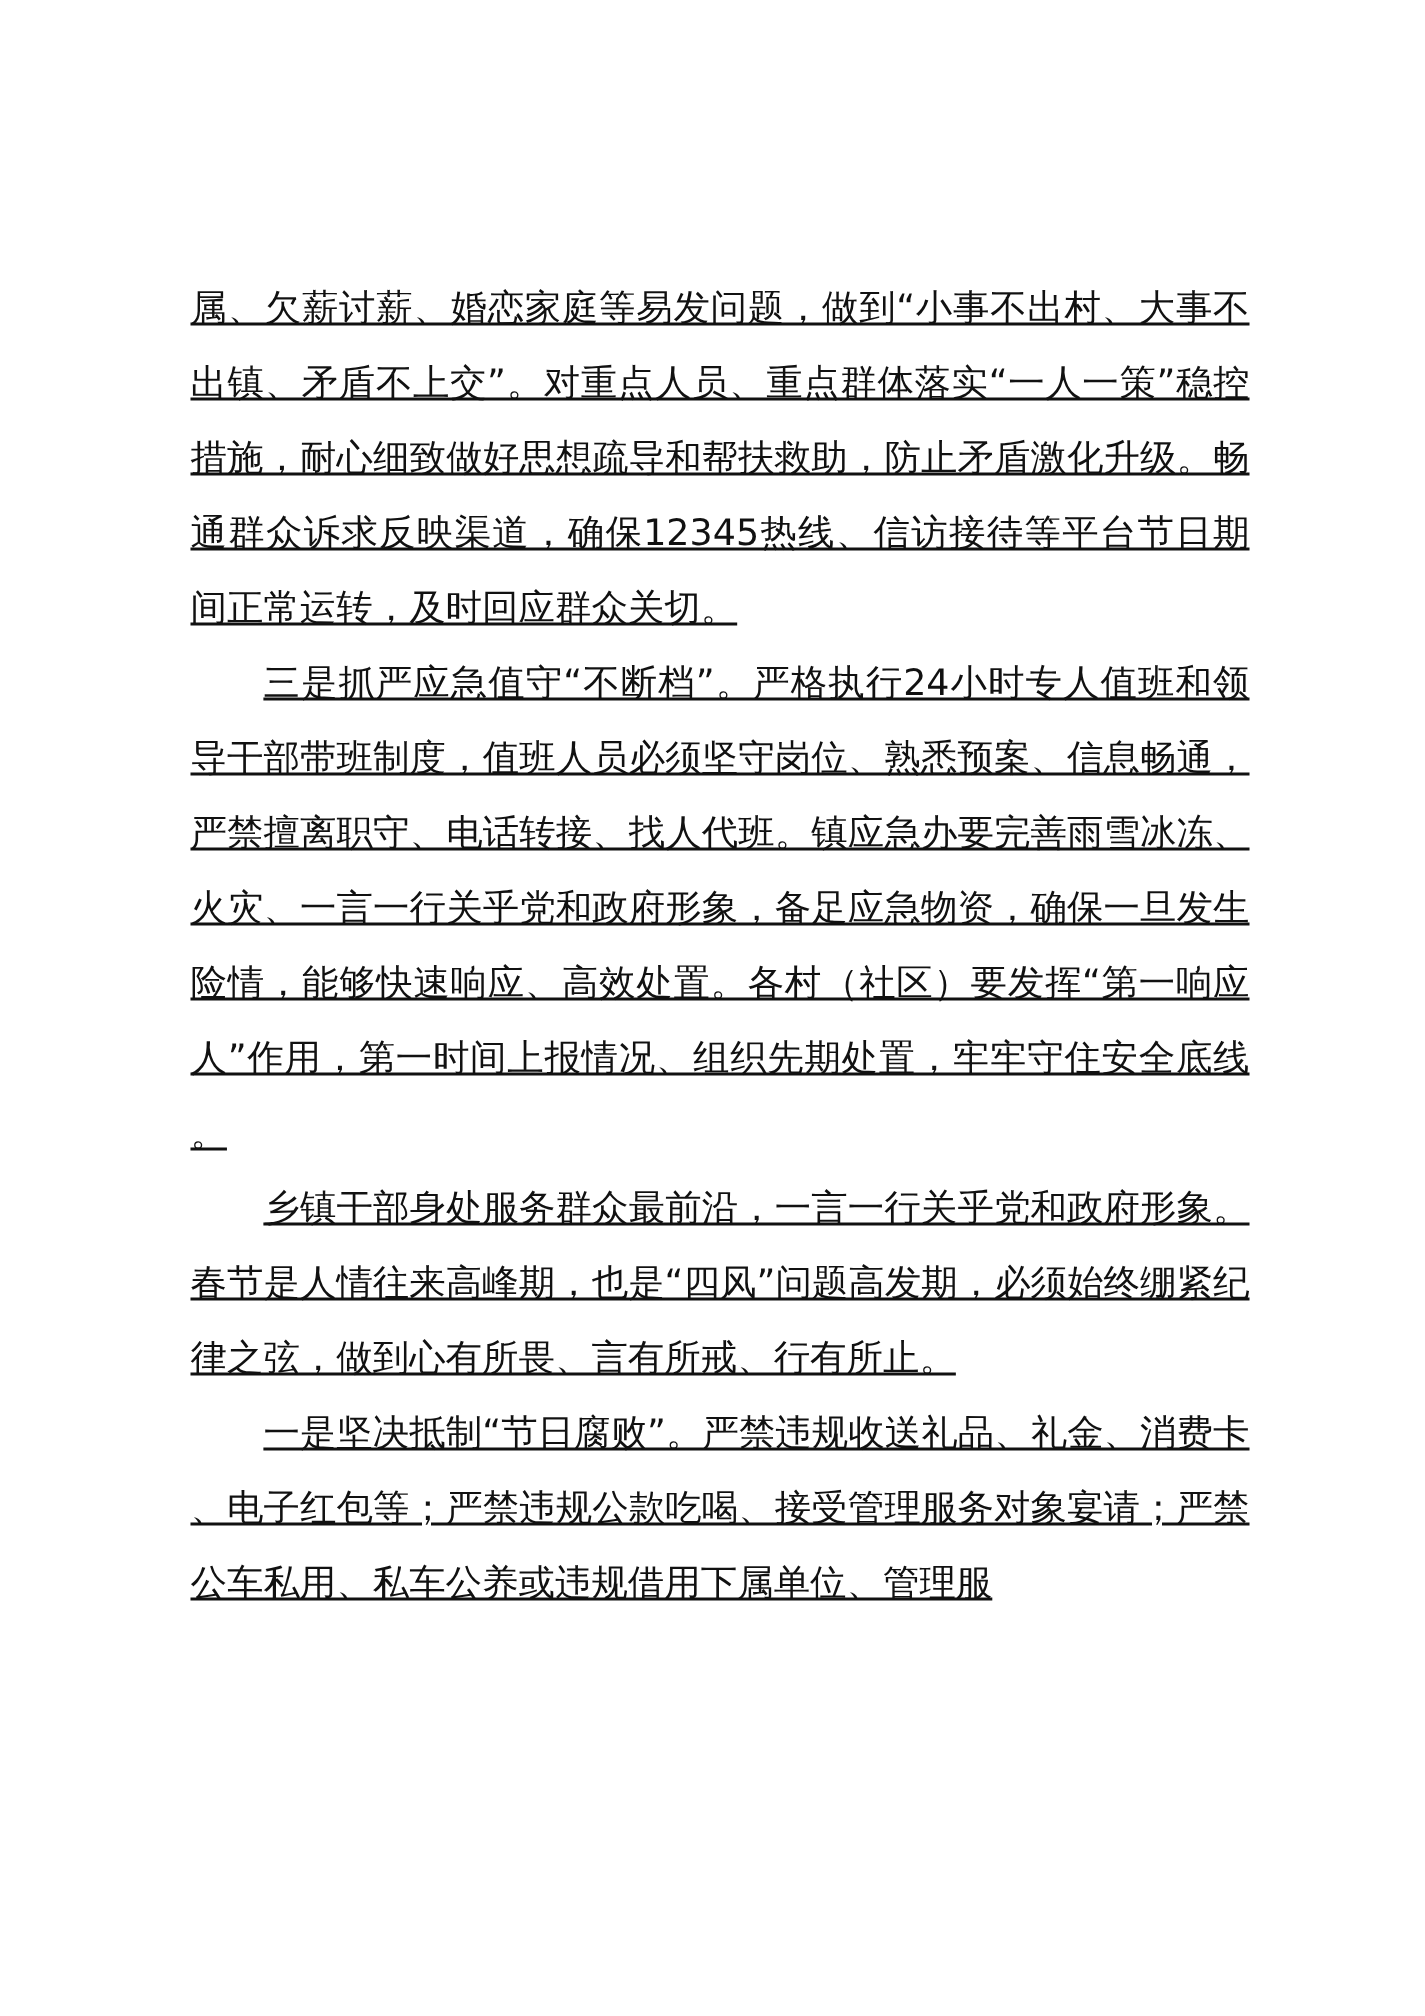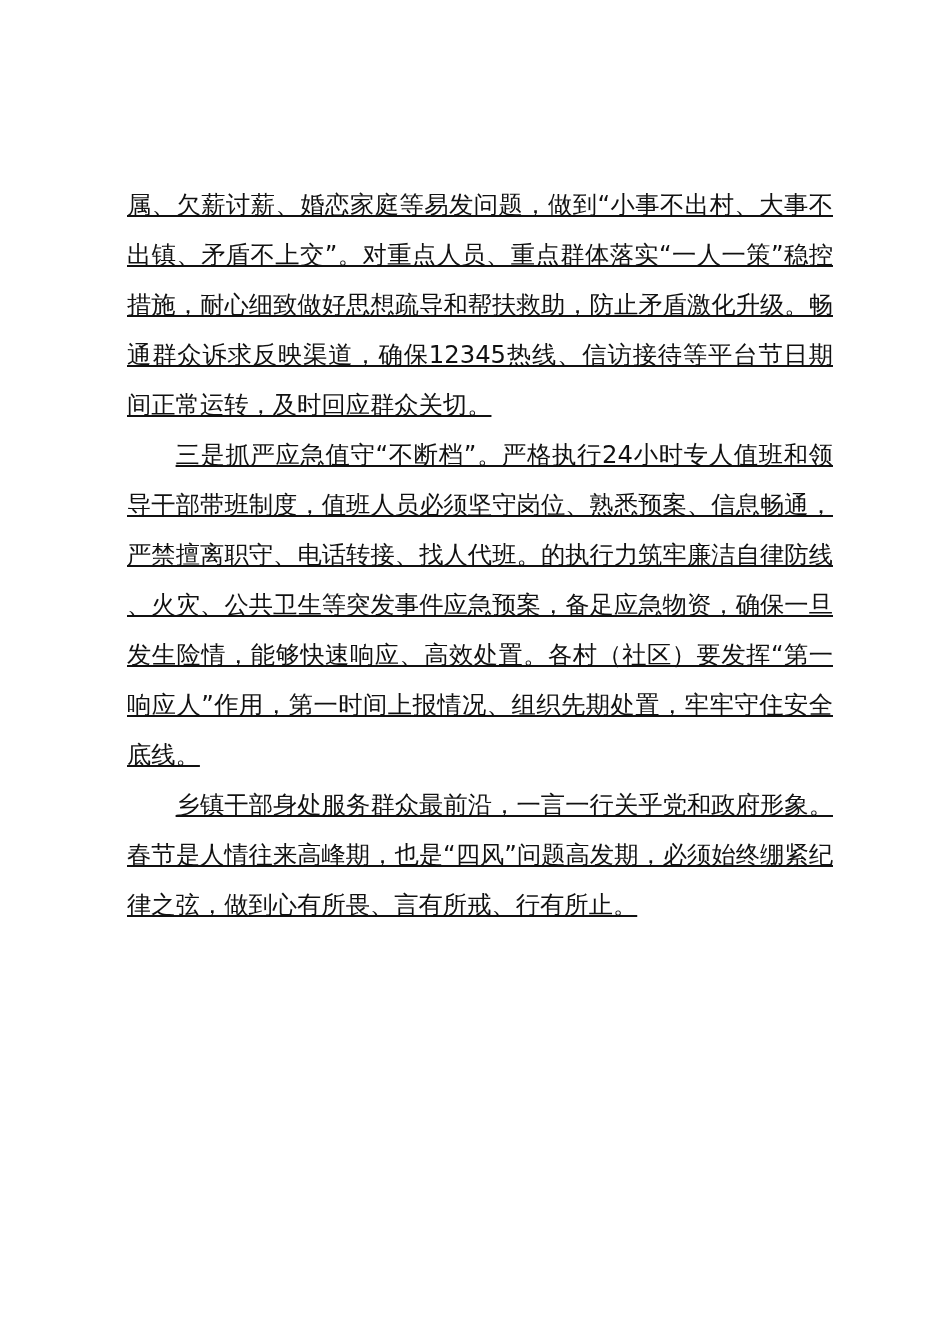--- a/index.html
+++ b/index.html
@@ -37,15 +37,16 @@
     }
     .para.heading {
       font-family: "DejaVu Serif", "Liberation Serif", serif;
     }
   </style>
 </head>
 <body>
 
 <div class="page">
   <p class="para continued">属、欠薪讨薪、婚恋家庭等易发问题，做到“小事不出村、大事不出镇、矛盾不上交”。对重点人员、重点群体落实“一人一策”稳控措施，耐心细致做好思想疏导和帮扶救助，防止矛盾激化升级。畅通群众诉求反映渠道，确保12345热线、信访接待等平台节日期间正常运转，及时回应群众关切。</p>
-  <p class="para">三是抓严应急值守“不断档”。严格执行24小时专人值班和领导干部带班制度，值班人员必须坚守岗位、熟悉预案、信息畅通，严禁擅离职守、电话转接、找人代班。的执行力筑牢廉洁自律防线、火灾、公共卫生等突发事件应急预案，备足应急物资，确保一旦发生险情，能够快速响应、高效处置。各村（社区）要发挥“第一响应人”作用，第一时间上报情况、组织先期处置，牢牢守住安全底线。</p>
+  <p class="para">三是抓严应急值守“不断档”。严格执行24小时专人值班和领导干部带班制度，值班人员必须坚守岗位、熟悉预案、信息畅通，严禁擅离职守、电话转接、找人代班。镇应急办要完善雨雪冰冻、火灾、一言一行关乎党和政府形象，备足应急物资，确保一旦发生险情，能够快速响应、高效处置。各村（社区）要发挥“第一响应人”作用，第一时间上报情况、组织先期处置，牢牢守住安全底线。</p>
   <p class="para">乡镇干部身处服务群众最前沿，一言一行关乎党和政府形象。春节是人情往来高峰期，也是“四风”问题高发期，必须始终绷紧纪律之弦，做到心有所畏、言有所戒、行有所止。</p>
+  <p class="para">一是坚决抵制“节日腐败”。严禁违规收送礼品、礼金、消费卡、电子红包等；严禁违规公款吃喝、接受管理服务对象宴请；严禁公车私用、私车公养或违规借用下属单位、管理服</p>
 </div>
 
 </body></html>

